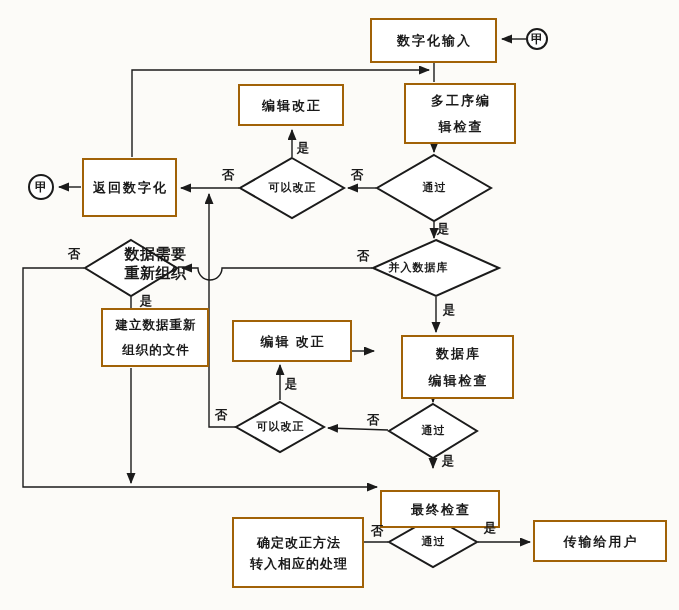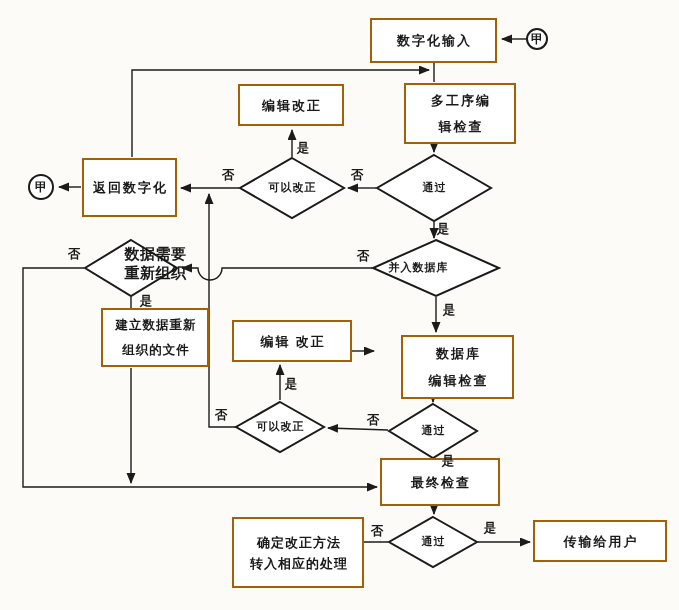--- a/index.html
+++ b/index.html
@@ -108,21 +108,21 @@
 
   <div class="node" style="left:232px;top:320px;width:120px;height:42px">
     <span>编辑 改正</span>
   </div>
 
   <div class="node twoline" style="left:377px;top:335px;width:113px;height:64px;row-gap:14px">
     <span>数据库</span>
     <span>编辑检查</span>
   </div>
 
-  <div class="node" style="left:380px;top:458px;width:120px;height:48px">
+  <div class="node" style="left:380px;top:490px;width:120px;height:38px">
     <span>最终检查</span>
   </div>
 
   <div class="node twoline" style="left:208px;top:517px;width:132px;height:71px;row-gap:8px;letter-spacing:1px">
     <span>确定改正方法</span>
     <span>转入相应的处理</span>
   </div>
 
   <div class="node" style="left:533px;top:520px;width:134px;height:42px">
     <span>传输给用户</span>

